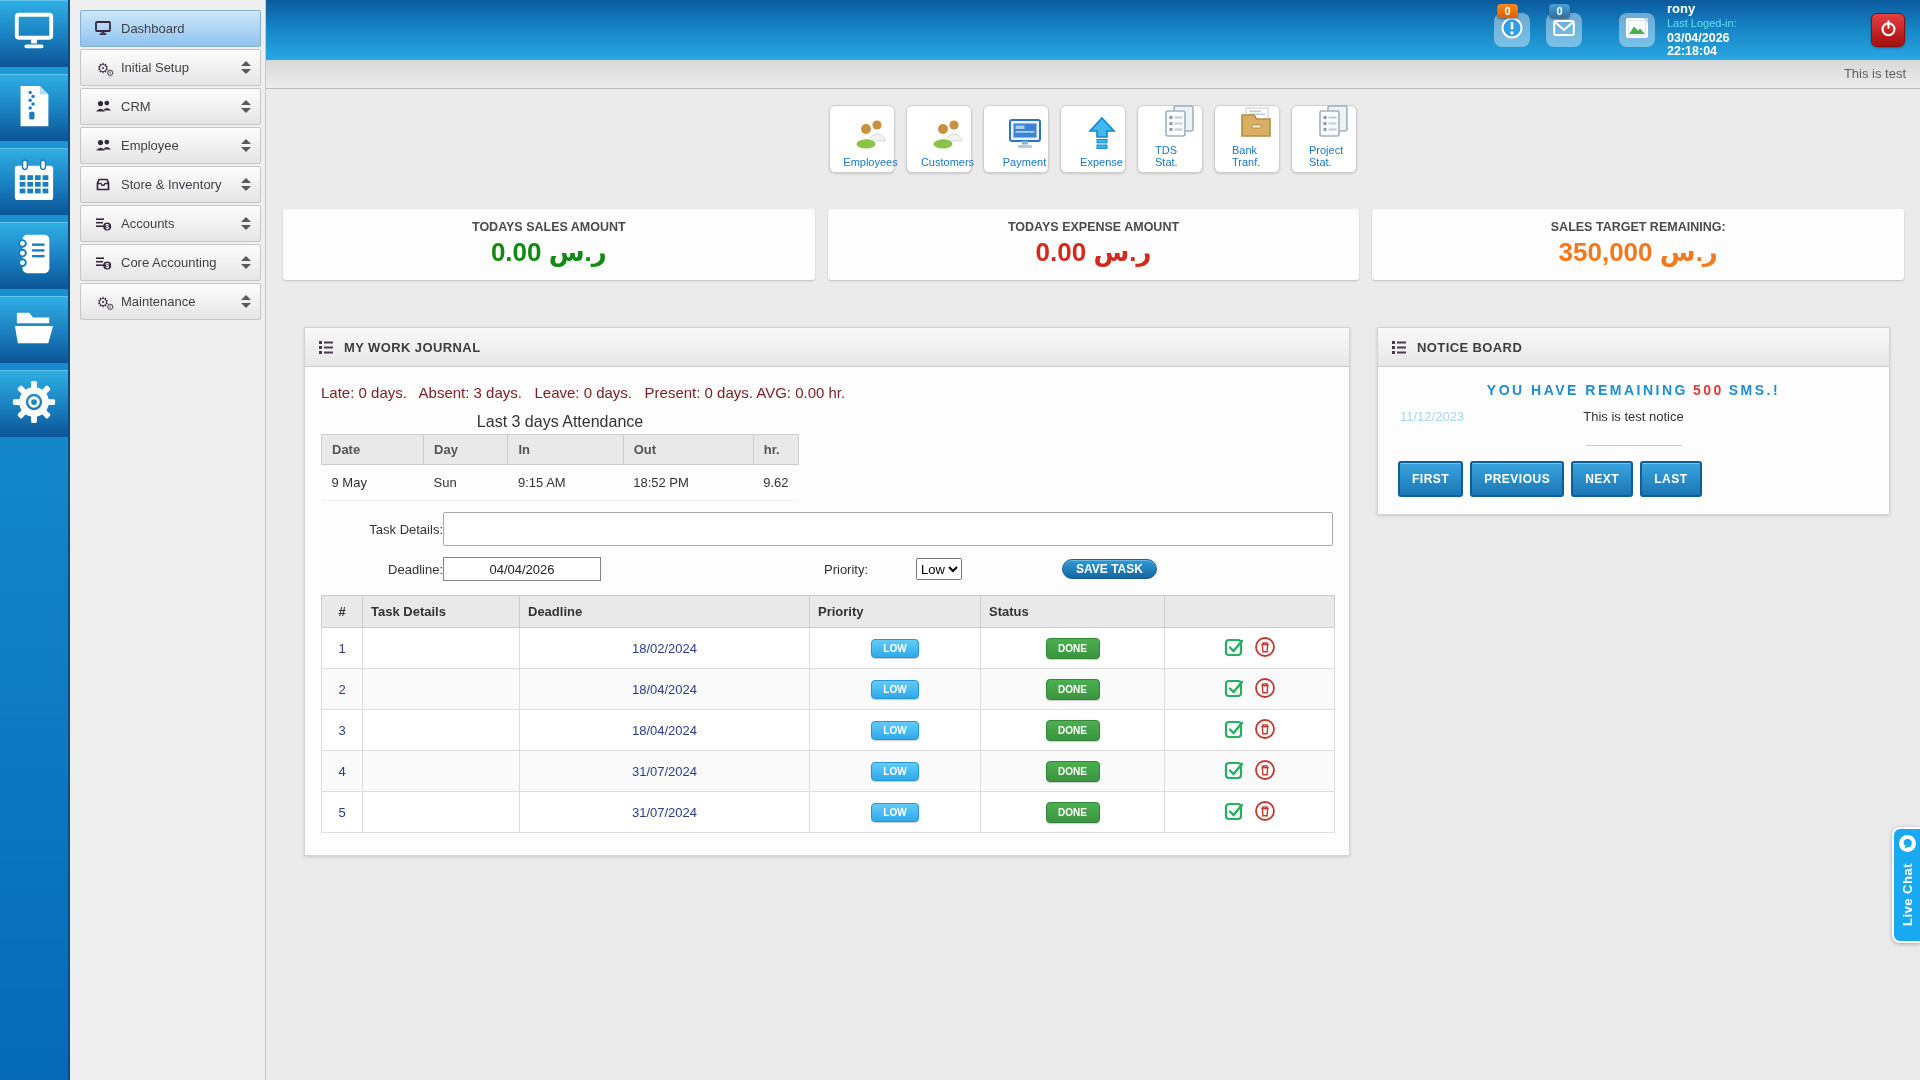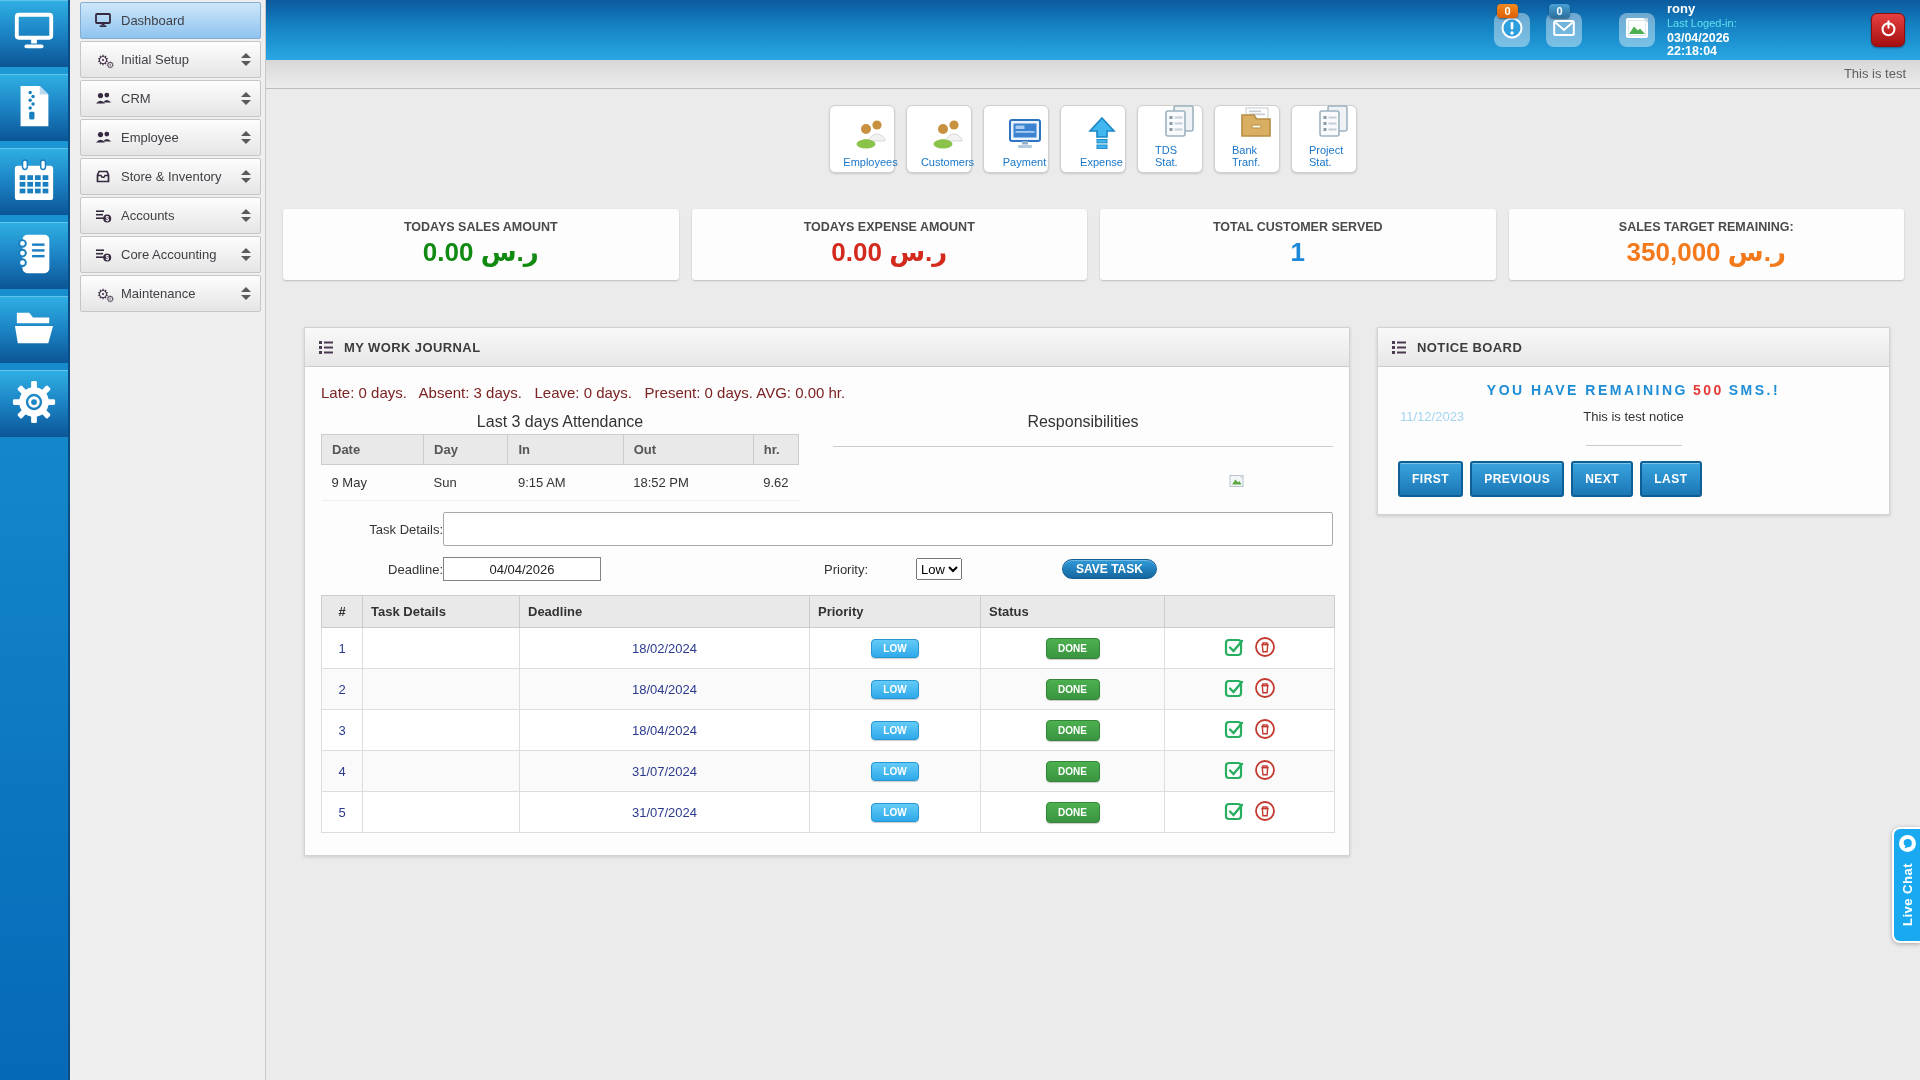--- a/index.html
+++ b/index.html
@@ -8,21 +8,21 @@
 
   
   .rail{position:absolute;left:0;top:0;bottom:0;width:70px;
     background:linear-gradient(180deg,#1e9cd7 0%,#0569b8 100%);border-right:2px solid #0b4c83;box-sizing:border-box;}
   .tile{height:67px;margin-bottom:7px;display:flex;align-items:center;justify-content:center;
     background:linear-gradient(180deg,#2fb0e4 0%,#1a7fc0 55%,#0b5596 100%);
     box-shadow:inset 0 1px 0 rgba(255,255,255,.25);cursor:pointer;}
 
   
   .menu{position:absolute;left:70px;top:0;bottom:0;width:196px;background:#efefef;
-    border-right:1px solid #c9c9c9;box-sizing:border-box;padding-top:2px;}
+    border-right:1px solid #c9c9c9;box-sizing:border-box;padding-top:10px;}
   .menu-item{height:37px;margin:0 4px 2px 10px;display:flex;align-items:center;padding:0 9px;
     background:linear-gradient(#fdfdfd,#e5e5e5);border:1px solid #c6c6c6;border-radius:2px;
     box-sizing:border-box;cursor:pointer;}
   .menu-item.active{background:linear-gradient(#cde7fa,#8fc3ee);border-color:#84aed2;}
   .mi{width:26px;display:flex;align-items:center;justify-content:center;}
   .mlabel{flex:1;font-size:13px;color:#3f3f46;padding-left:5px;}
   .updown{position:relative;width:10px;height:13px;flex:none;}
   .updown::before{content:"";position:absolute;left:0;top:0;border-left:5px solid transparent;
     border-right:5px solid transparent;border-bottom:5px solid #5a5a5a;}
   .updown::after{content:"";position:absolute;left:0;bottom:0;border-left:5px solid transparent;
@@ -457,24 +457,20 @@
     </div>
 
     <div class="stats">
       <div class="card">
         <div class="ct">TODAYS SALES AMOUNT</div>
         <div class="cv" style="color: rgb(17, 138, 17);">0.00 ر.س</div>
       </div>
       <div class="card">
         <div class="ct">TODAYS EXPENSE AMOUNT</div>
         <div class="cv" style="color: rgb(212, 42, 30);">0.00 ر.س</div>
-      </div>
-      <div class="card">
-        <div class="ct">TOTAL CUSTOMER SERVED</div>
-        <div class="cv" style="color: rgb(29, 135, 216);">1</div>
       </div>
       <div class="card">
         <div class="ct">SALES TARGET REMAINING:</div>
         <div class="cv" style="color: rgb(242, 121, 28);">350,000 ر.س</div>
       </div>
     </div>
 
     <div class="panels">
 
       <section class="panel" id="wj">
@@ -508,31 +504,20 @@
               <tbody>
                 <tr>
                   <td>9 May</td>
                   <td>Sun</td>
                   <td>9:15 AM</td>
                   <td>18:52 PM</td>
                   <td>9.62</td>
                 </tr>
               </tbody>
             </table>
-          </div>
-          <div class="wj-right">
-            <div class="resp-title">Responsibilities</div>
-            <div class="resp-divider"></div>
-            <div class="broken">
-              <svg width="18" height="16" viewBox="0 0 18 16">
-                  <rect x="1" y="2.5" width="13" height="11" fill="#f2f6f8" stroke="#b9c3cc"></rect>
-                  <polygon points="10,2.5 14,2.5 14,6.5" fill="#cfd8dd"></polygon>
-                  <polygon points="3,11.5 6.5,6.5 9,9.5 10.5,8 12.5,11.5" fill="#5aa53e"></polygon>
-                </svg>
-            </div>
           </div>
         </div>
 
 
         <div class="form-row">
           <span class="flabel">Task Details:</span>
           <input class="tdetails" type="text" value="" style="">
         </div>
 
         <div class="form-row">

